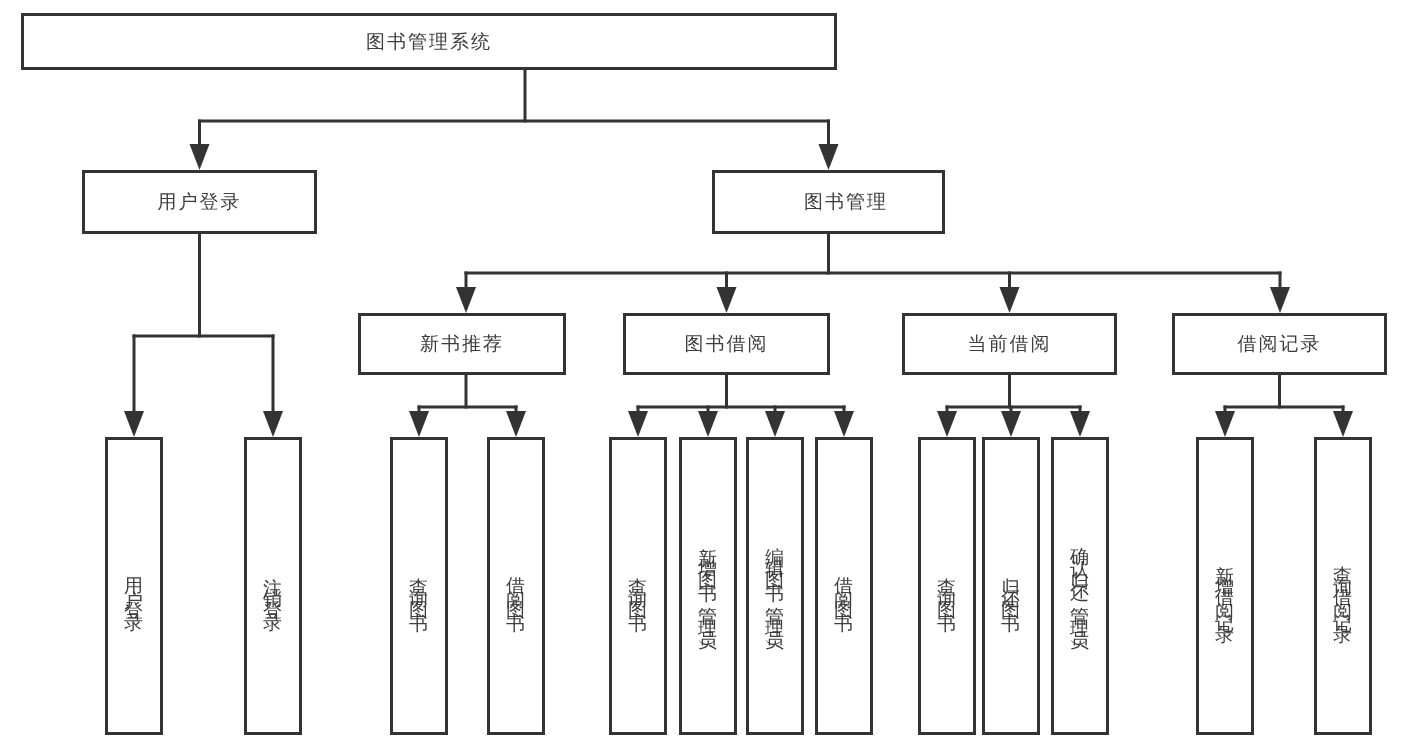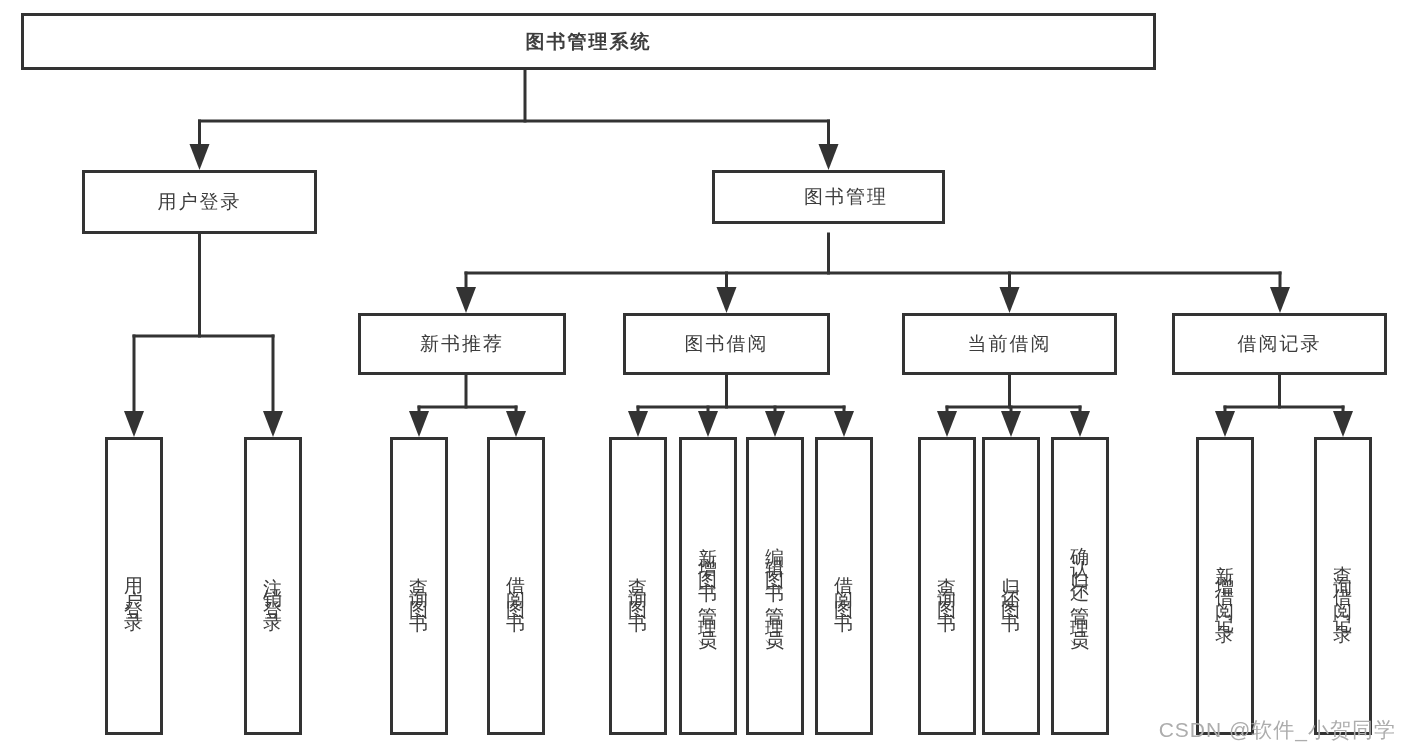--- a/index.html
+++ b/index.html
@@ -126,28 +126,28 @@
     <g>
       <path class="l" d="M1279.5 375 V407"></path>
       <path class="l" d="M1225 407 H1343"></path>
       <path class="l" d="M1225 407 V418"></path>
       <path class="l" d="M1343 407 V418"></path>
       <path class="a" d="M1215 411 L1235 411 L1225 437 Z"></path>
       <path class="a" d="M1333 411 L1353 411 L1343 437 Z"></path>
     </g>
   </svg>
 
-  <div class="box h" style="left:21px; top:13px; width:1135px; height:57px;font-weight:bold;">
+  <div class="box h" style="left:21px; top:13px; width:816px; height:57px;">
     <span>图书管理系统</span>
   </div>
 
   <div class="box h" style="left:82px; top:170px; width:235px; height:64px;">
     <span>用户登录</span>
   </div>
-  <div class="box h" style="left:712px; top:170px; width:233px; height:54px;padding-left:35px;">
+  <div class="box h" style="left:712px; top:170px; width:233px; height:64px;padding-left:35px;">
     <span>图书管理</span>
   </div>
 
   <div class="box h" style="left:358px; top:313px; width:208px; height:62px;">
     <span>新书推荐</span>
   </div>
   <div class="box h" style="left:623px; top:313px; width:207px; height:62px;">
     <span>图书借阅</span>
   </div>
   <div class="box h" style="left:1172px; top:313px; width:215px; height:62px;">
@@ -194,15 +194,14 @@
     <span>确认归还（管理员）</span>
   </div>
 
   <div class="box v" style="left:1196px; top:437px; width:58px; height:298px;">
     <span>新增借阅记录</span>
   </div>
   <div class="box v" style="left:1314px; top:437px; width:58px; height:298px;">
     <span>查询借阅记录</span>
   </div>
 
-  <div class="watermark">CSDN @软件_小贺同学</div>
 
 </div>
 
 </body></html>

